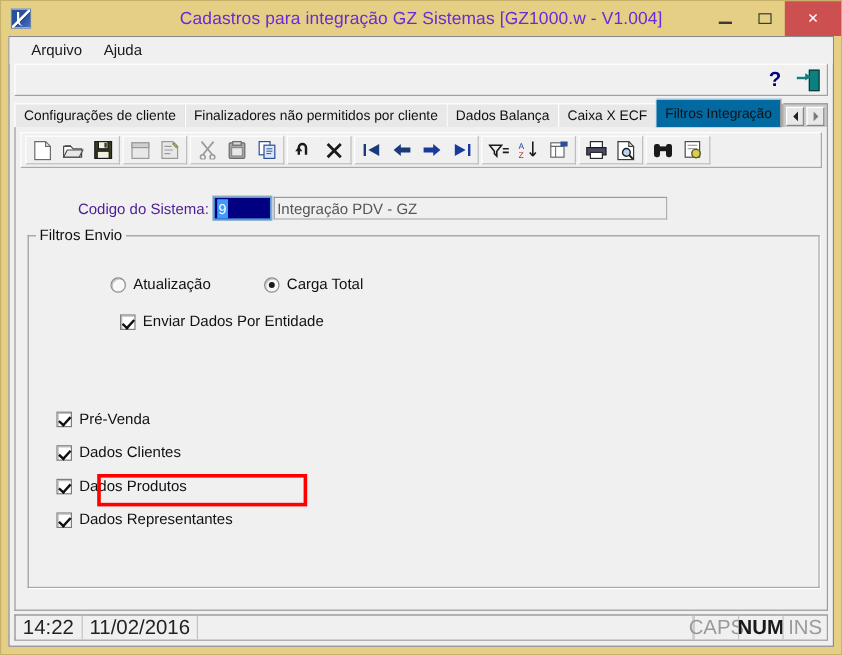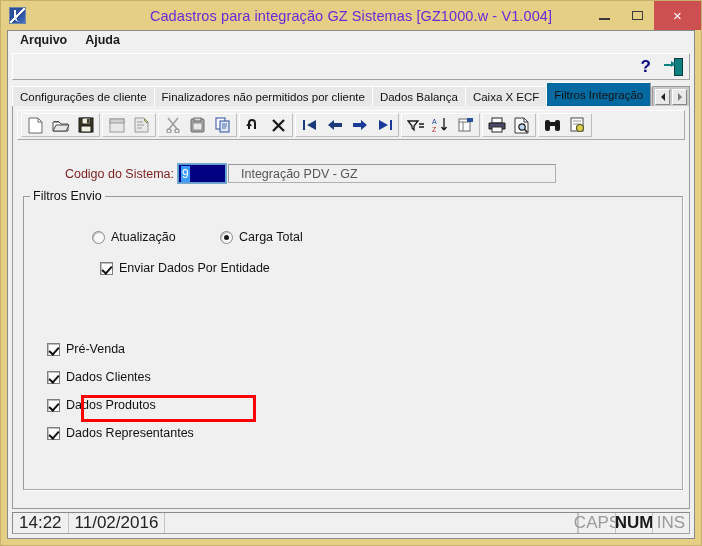--- a/index.html
+++ b/index.html
@@ -107,23 +107,23 @@
     flex-direction: column;
     position: relative;
   }
 
   
   #menubar {
     height: 22px;
     flex: 0 0 22px;
     background: #f0f0f0;
     display: flex;
-    padding-left: 12px;
+    align-items: center;
+    padding-left: 18px;
     border-bottom: 1px solid #f0f0f0;
-    font-weight: bold;
   }
   .menu-item {
     font-size: 12.5px;
     color: #1a1a1a;
     padding: 2px 10px 2px 0;
     margin-right: 8px;
   }
 
   
   #helpbar {
@@ -297,21 +297,21 @@
     padding: 0;
   }
   #codigo-row {
     position: absolute;
     left: 0; top: 24px;
     display: flex;
     align-items: center;
   }
   #codigo-label {
     font-size: 12.5px;
-    color: #7f1d1d;
+    color: #4c1d95;
     width: 165px;
     text-align: right;
     padding-right: 4px;
   }
   #codigo-input {
     width: 48px; height: 19px;
     background: #000080;
     border: 1px solid #5a9fd4;
     outline: 1px solid #7aa8cc;
     display: flex;
@@ -326,21 +326,21 @@
     line-height: 16px;
   }
   #descricao-input {
     width: 328px; height: 19px;
     background: #f0f0f0;
     border: 1px solid #b0b0b0;
     border-top-color: #9a9a9a;
     border-left-color: #9a9a9a;
     display: flex;
     align-items: center;
-    padding-left: 12px;
+    padding-left: 2px;
     margin-left: 2px;
   }
   #descricao-value {
     font-size: 12.5px;
     color: #555555;
   }
 
   
   #groupbox {
     position: absolute;

